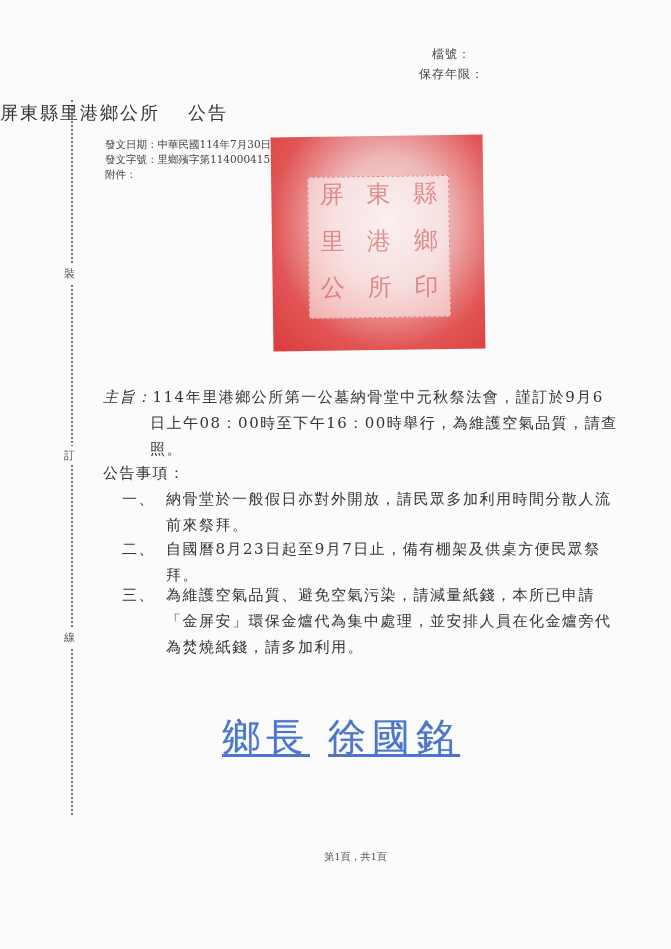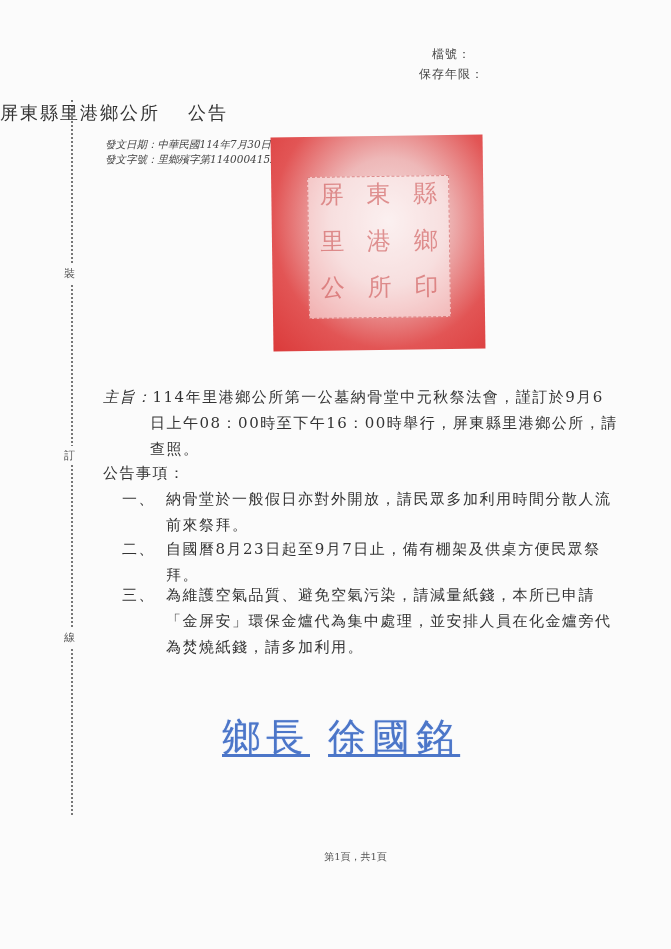--- a/index.html
+++ b/index.html
@@ -5,21 +5,21 @@
   html, body { margin: 0; padding: 0; }
   body {
     width: 671px; height: 949px; background: #fbfbfb; position: relative; overflow: hidden;
     font-family: "DejaVu Serif", "Liberation Serif", serif; color: #333;
   }
   .abs { position: absolute; }
   .meta-top { left: 419px; top: 44px; font-size: 12px; line-height: 20px; color: #444; letter-spacing: 1px; }
   .meta-top .row { white-space: nowrap; text-align: center; }
   .title { left: 0; width: 671px; top: 101px; text-align: left; font-size: 18px; letter-spacing: 2px; color: #333; }
   .title .gap { display: inline-block; width: 28px; }
-  .issue { left: 105px; top: 137px; font-size: 10.5px; line-height: 15px; color: #444; font-style: italic; }
+  .issue { left: 105px; top: 137px; font-size: 10.5px; line-height: 15px; color: #444; }
   .issue .row { white-space: nowrap; }
   .binding { left: 71px; top: 100px; width: 2px; height: 715px; border-left: 2px dotted #777; }
   .binding-char { left: 64px; font-size: 11px; color: #555; background: #fbfbfb; padding: 2px 0; }
   .seal {
     left: 272px; top: 136px; width: 212px; height: 214px;
     background: radial-gradient(ellipse at 55% 40%, #f6dede 0%, #eeb8b8 35%, #e25555 70%, #db3a3a 100%);
     transform: rotate(-0.8deg);
   }
   .seal-inner {
     position: absolute; left: 36px; top: 40px; width: 140px; height: 140px;
@@ -56,39 +56,40 @@
 <div class="abs binding-char" style="top:446px">訂</div>
 <div class="abs binding-char" style="top:628px">線</div>
 
 <div class="abs title">
   <span>屏東縣里港鄉公所</span><span class="gap"></span><span>公告</span>
 </div>
 
 <div class="abs issue">
   <div class="row">發文日期：中華民國114年7月30日</div>
   <div class="row">發文字號：里鄉殯字第1140004152號</div>
+  <div class="row">附件：</div>
 </div>
 
 <div class="abs seal">
   <div class="seal-inner">
     <span>屏</span>
     <span>東</span>
     <span>縣</span>
     <span>里</span>
     <span>港</span>
     <span>鄉</span>
     <span>公</span>
     <span>所</span>
     <span>印</span>
   </div>
 </div>
 
 <div class="abs body-text subject">
   <span class="label">主旨：</span>
-  <div class="content">114年里港鄉公所第一公墓納骨堂中元秋祭法會，謹訂於9月6日上午08：00時至下午16：00時舉行，屏東縣里港鄉公所，請查照。</div>
+  <div class="content">114年里港鄉公所第一公墓納骨堂中元秋祭法會，謹訂於9月6日上午08：00時至下午16：00時舉行，為維護空氣品質，請查照。</div>
 </div>
 
 <div class="abs body-text items-head">公告事項：</div>
 
 <div class="abs body-text item" style="top:486px">
   <span class="num">一、</span>
   <div class="content">納骨堂於一般假日亦對外開放，請民眾多加利用時間分散人流前來祭拜。</div>
 </div>
 <div class="abs body-text item" style="top:536px">
   <span class="num">二、</span>

